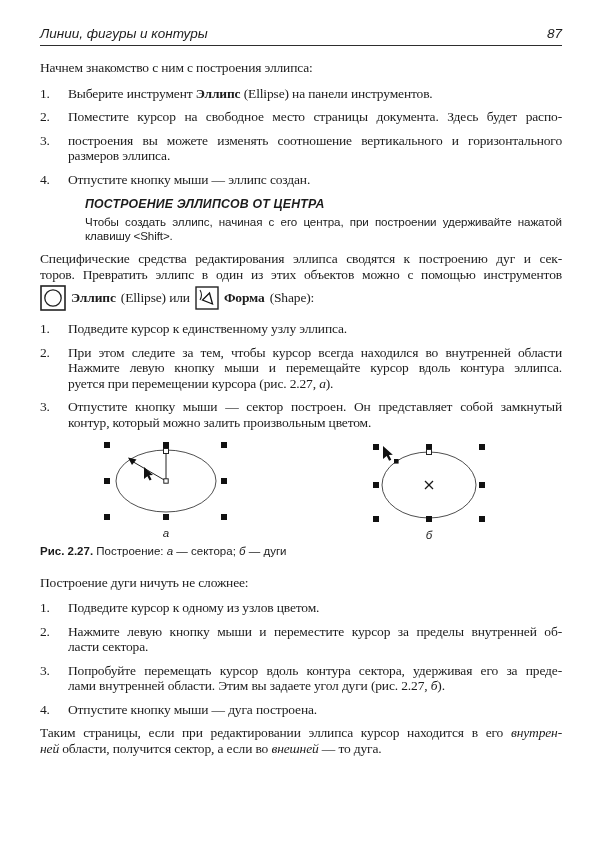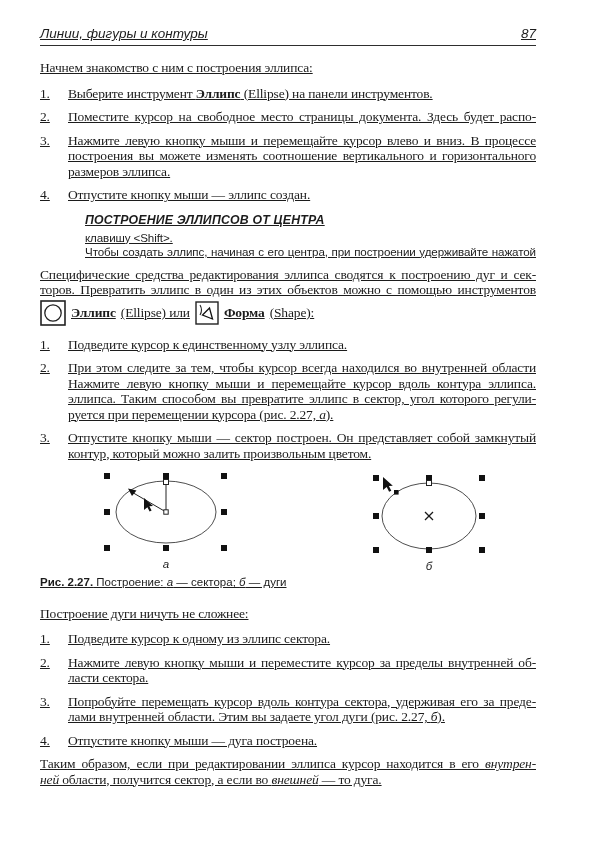--- a/index.html
+++ b/index.html
@@ -1,17 +1,17 @@
 <!DOCTYPE html>
 <html><head>
 <meta charset="utf-8">
 <style>
   html,body{margin:0;padding:0;background:#ffffff;}
   body{width:600px;height:854px;font-family:"Liberation Serif",serif;color:#1c1c1c;overflow:hidden;}
-  .page{padding:26px 64px 0 40px;text-decoration:underline;}
+  .page{padding:26px 38px 0 40px;}
 
   
   .hdr{display:flex;justify-content:space-between;align-items:flex-end;
        font-family:"Liberation Sans",sans-serif;font-style:italic;font-size:13.5px;
        padding-bottom:4px;border-bottom:1.1px solid #2e2e2e;}
 
   
   .bt{font-size:13.5px;letter-spacing:-0.15px;}
   .line{line-height:15.5px;white-space:nowrap;}
   .line.j{text-align:justify;text-align-last:justify;}
@@ -71,38 +71,37 @@
     </li>
     <li>
       <span class="num">2.</span>
       <div>
           <div class="line j"><span>Поместите курсор на свободное место страницы документа. Здесь будет распо-</span></div>
         </div>
     </li>
     <li>
       <span class="num">3.</span>
       <div>
-          <div class="line j"><span>Нажмите левую кнопку мыши и перемещайте курсор влево и вниз. В процессе</span></div>
           <div class="line j"><span>построения вы можете изменять соотношение вертикального и горизонтального</span></div>
           <div class="line"><span>размеров эллипса.</span></div>
         </div>
     </li>
     <li>
       <span class="num">4.</span>
       <div>
           <div class="line"><span>Отпустите кнопку мыши — эллипс создан.</span></div>
         </div>
     </li>
   </ol>
 
   <div class="note">
     <div class="note-h">ПОСТРОЕНИЕ ЭЛЛИПСОВ ОТ ЦЕНТРА</div>
     <div class="note-t">
+        <div class="line j"><span>Чтобы создать эллипс, начиная с его центра, при построении удерживайте нажатой</span></div>
         <div class="line"><span>клавишу &lt;Shift&gt;.</span></div>
-        <div class="line j"><span>Чтобы создать эллипс, начиная с его центра, при построении удерживайте нажатой</span></div>
       </div>
   </div>
 
   <div class="bt p2">
     <div>
         <div class="line j"><span>Специфические средства редактирования эллипса сводятся к построению дуг и сек-</span></div>
         <div class="line j"><span>торов. Превратить эллипс в один из этих объектов можно с помощью инструментов</span></div>
       </div>
     <div class="toolline">
       <span class="tool-icon">
@@ -130,21 +129,20 @@
       <span class="num">1.</span>
       <div>
           <div class="line"><span>Подведите курсор к единственному узлу эллипса.</span></div>
         </div>
     </li>
     <li>
       <span class="num">2.</span>
       <div>
           <div class="line j"><span>При этом следите за тем, чтобы курсор всегда находился во внутренней области</span></div>
           <div class="line j"><span>Нажмите левую кнопку мыши и перемещайте курсор вдоль контура эллипса.</span></div>
-          <div class="line j"><span>эллипса. Таким способом вы превратите эллипс в сектор, угол которого регули-</span></div>
           <div class="line"><span>руется при перемещении курсора (рис. 2.27, </span><span class="i">а</span><span>).</span></div>
         </div>
     </li>
     <li>
       <span class="num">3.</span>
       <div>
           <div class="line j"><span>Отпустите кнопку мыши — сектор построен. Он представляет собой замкнутый</span></div>
           <div class="line"><span>контур, который можно залить произвольным цветом.</span></div>
         </div>
     </li>
@@ -203,21 +201,21 @@
     </div>
 
   <div class="bt p3">
       <div class="line"><span>Построение дуги ничуть не сложнее:</span></div>
     </div>
 
   <ol class="plist bt l3">
     <li>
       <span class="num">1.</span>
       <div>
-          <div class="line"><span>Подведите курсор к одному из эллипс сектора.</span></div>
+          <div class="line"><span>Подведите курсор к одному из узлов цветом.</span></div>
         </div>
     </li>
     <li>
       <span class="num">2.</span>
       <div>
           <div class="line j"><span>Нажмите левую кнопку мыши и переместите курсор за пределы внутренней об-</span></div>
           <div class="line"><span>ласти сектора.</span></div>
         </div>
     </li>
     <li>
@@ -229,17 +227,17 @@
     </li>
     <li>
       <span class="num">4.</span>
       <div>
           <div class="line"><span>Отпустите кнопку мыши — дуга построена.</span></div>
         </div>
     </li>
   </ol>
 
   <div class="bt closing">
-      <div class="line j"><span>Таким образом, если при редактировании эллипса курсор находится в его </span><span class="i">внутрен-</span></div>
+      <div class="line j"><span>Таким страницы, если при редактировании эллипса курсор находится в его </span><span class="i">внутрен-</span></div>
       <div class="line"><span class="i">ней</span><span> области, получится сектор, а если во </span><span class="i">внешней</span><span> — то дуга.</span></div>
     </div>
 
 </div>
 
 </body></html>

